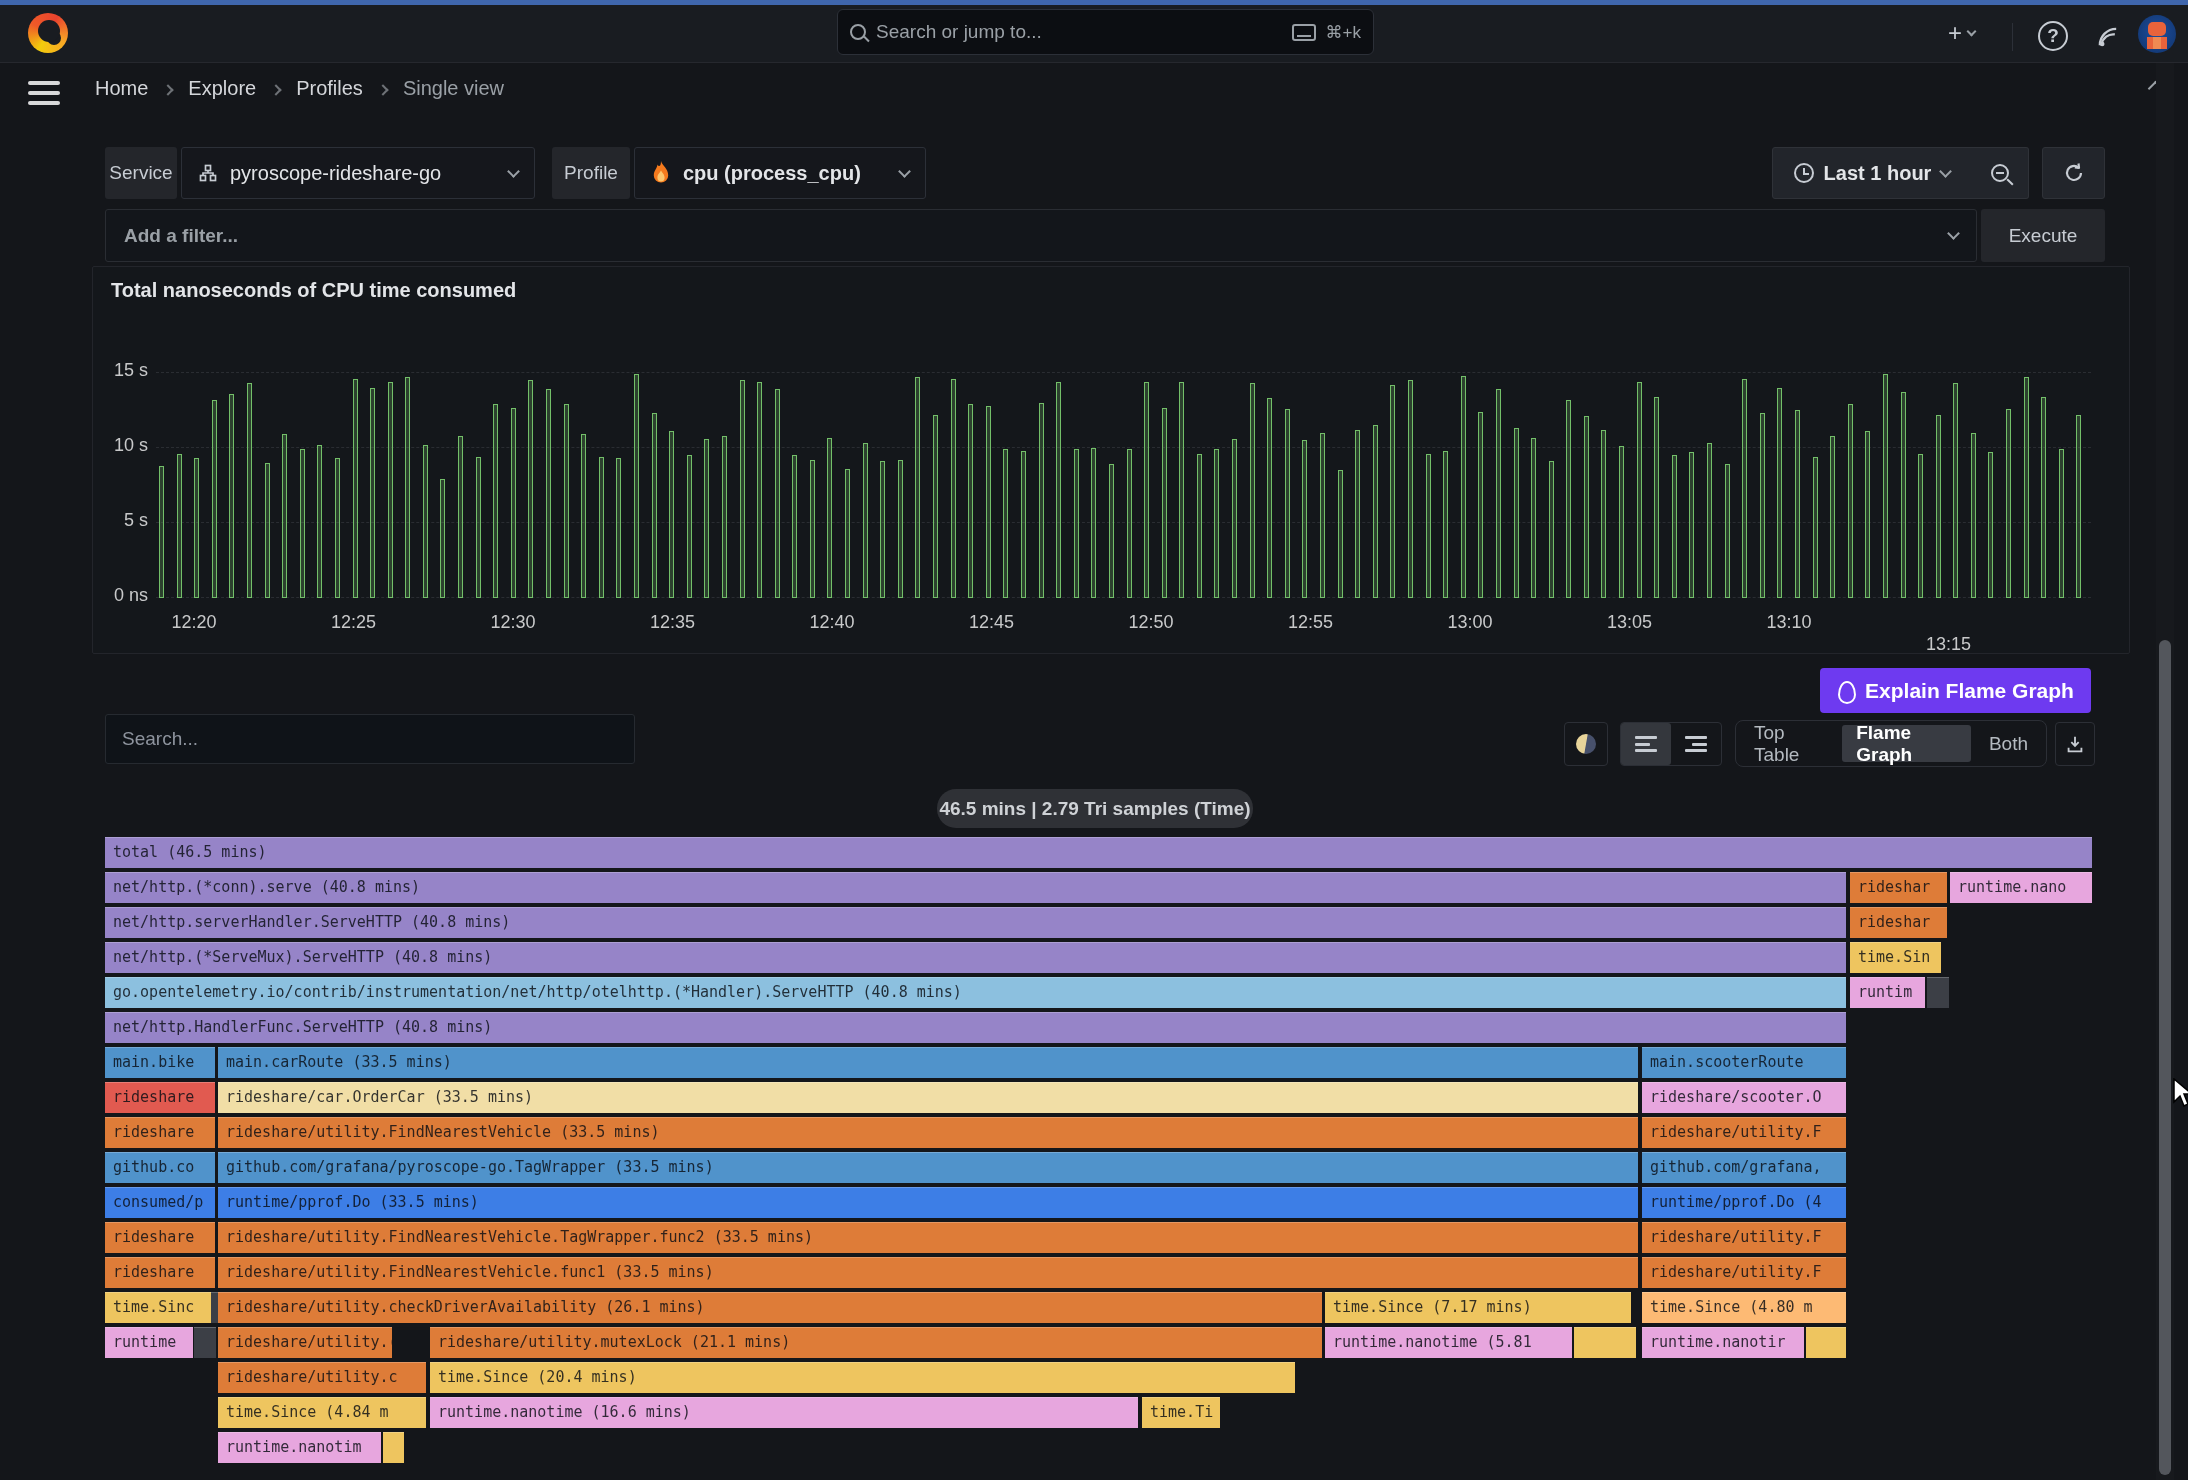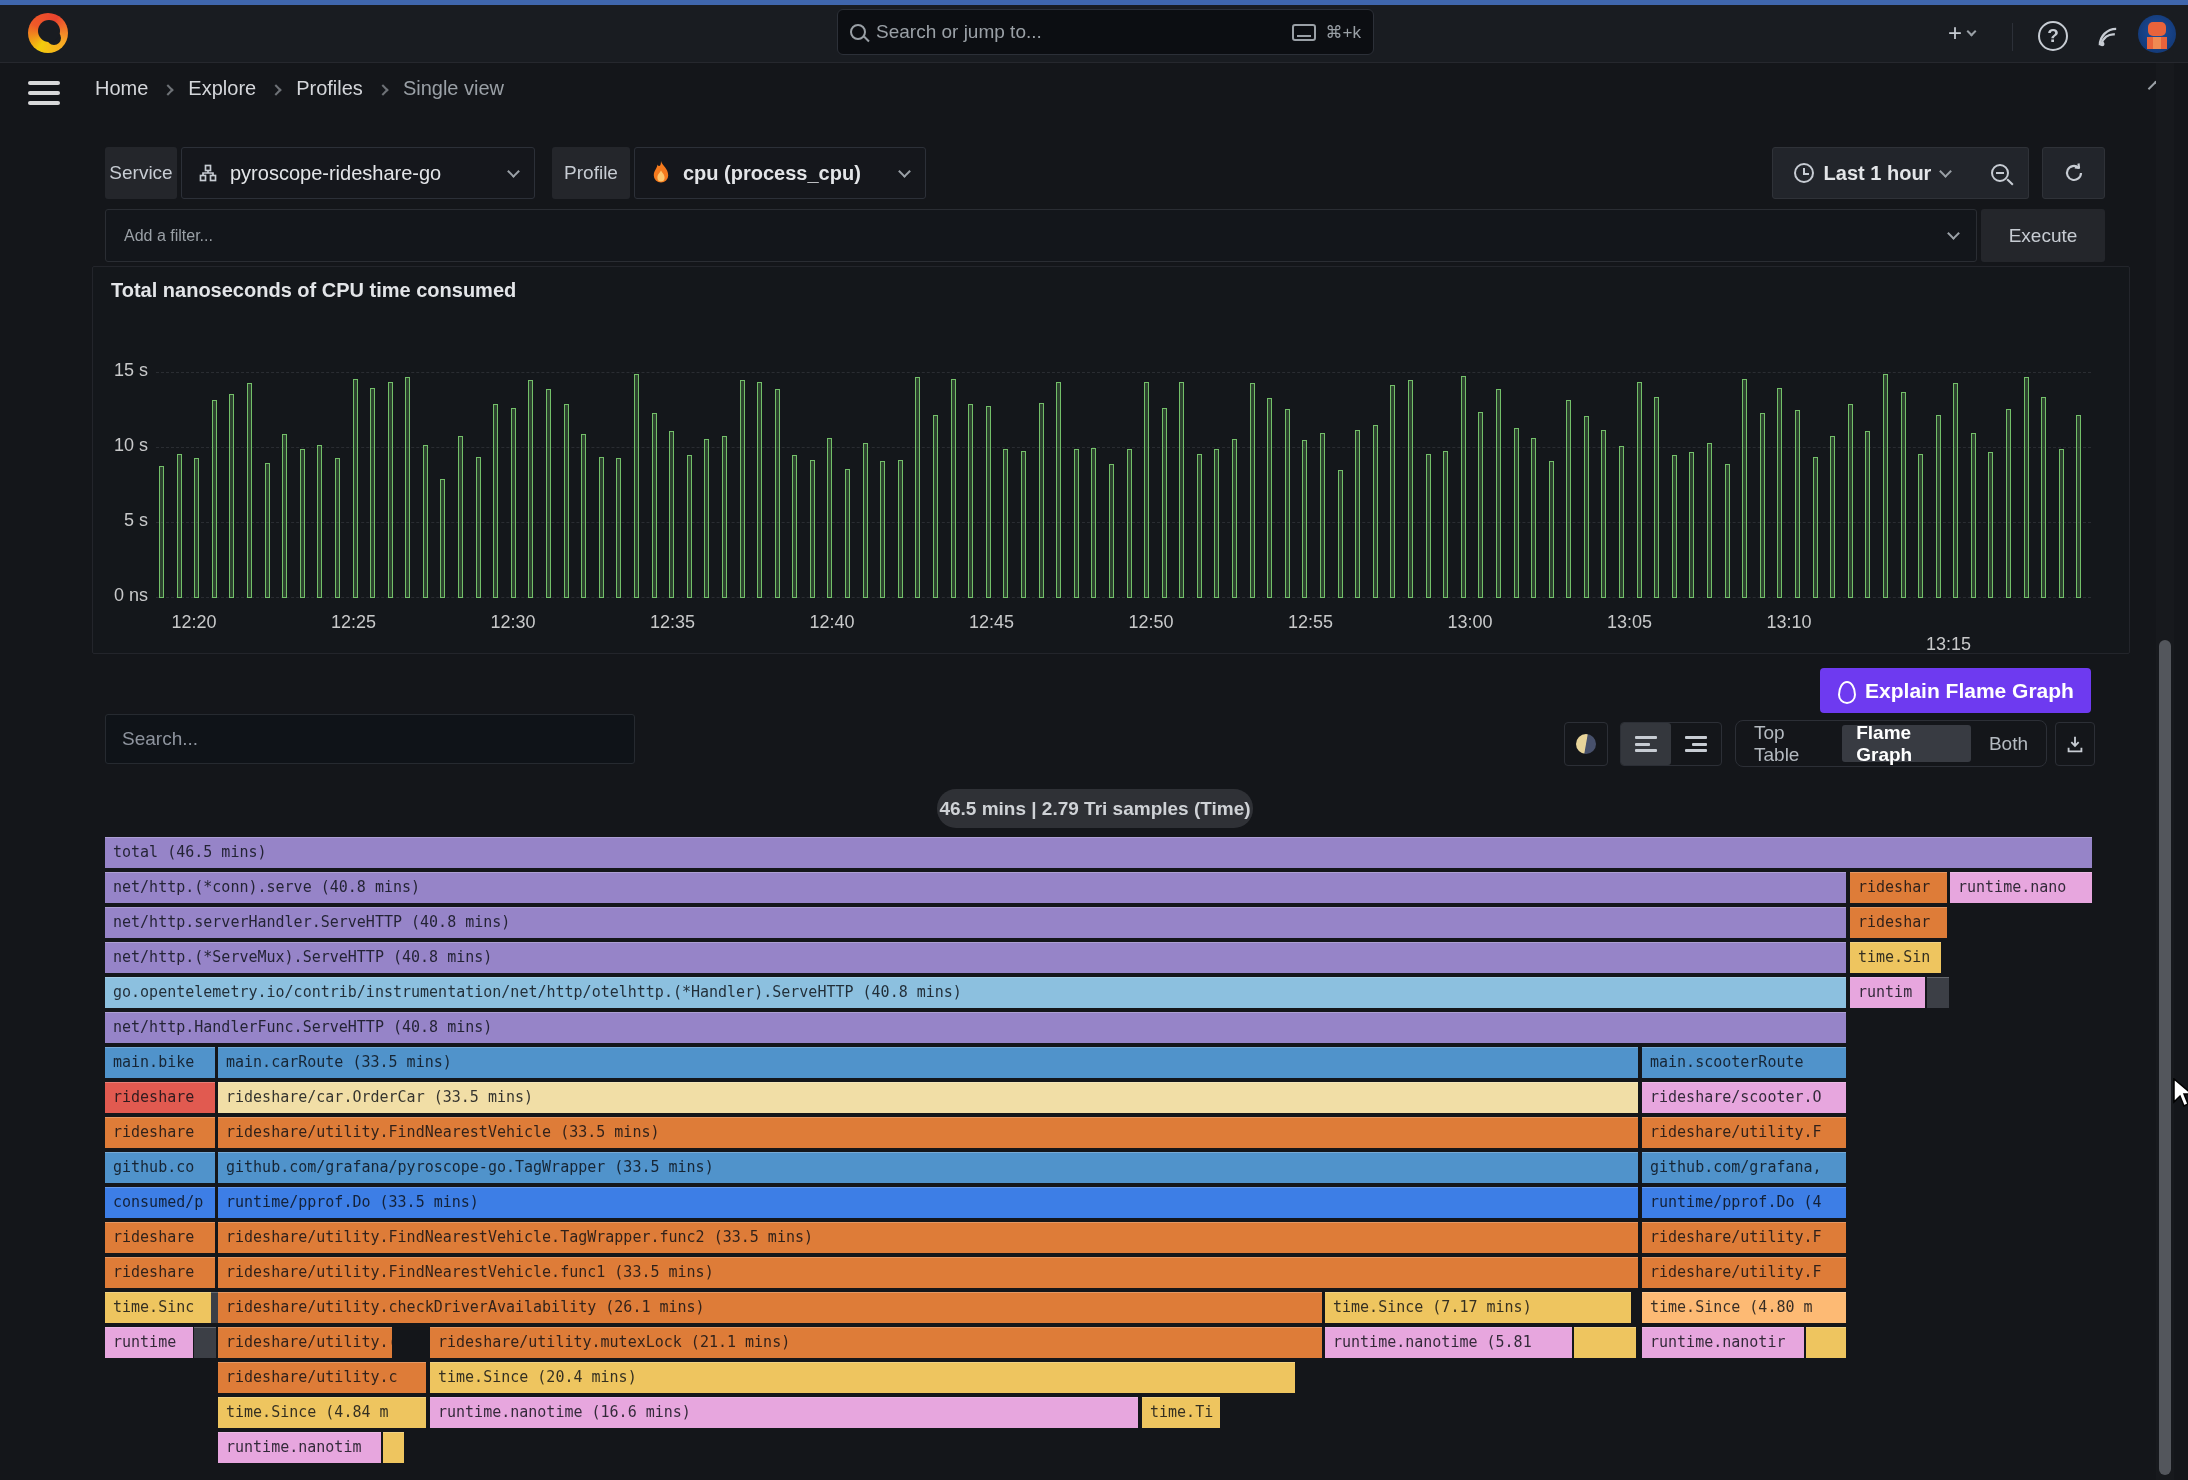--- a/index.html
+++ b/index.html
@@ -75,22 +75,22 @@
   .clock:after { content:""; position:absolute; left:7px; top:3px; width:2px; height:7px; background:#c7ccd3; }
   .clock:before { content:""; position:absolute; left:7px; top:8px; width:6px; height:2px; background:#c7ccd3; }
   .mag-minus { width:18px; height:18px; border:2px solid #c7ccd3; border-radius:50%; position:relative; }
   .mag-minus:before { content:""; position:absolute; left:3px; top:6px; width:8px; height:2px; background:#c7ccd3; }
   .mag-minus:after { content:""; position:absolute; width:8px; height:2px; background:#c7ccd3; transform:rotate(45deg);
     right:-7px; bottom:-3px; }
 
   
   #filter-input-wrap { left:105px; top:209px; width:1872px; height:53px; border:1px solid #2a2d33; border-radius:3px;
     background:#13161b; display:flex; align-items:center; padding:0 18px; }
-  #filter-input-wrap input { flex:1; background:transparent; border:none; outline:none; color:#d8d9da; font-size:16px;
-    font-family:"Liberation Sans", sans-serif; }
+  #filter-input-wrap input { flex:1; background:transparent; border:none; outline:none; color:#d8d9da; font-size:19px;
+    font-family:"Liberation Sans", sans-serif;font-weight:bold; }
   #filter-input-wrap input::placeholder { color:#9aa0a6; }
   #execute-btn { left:1981px; top:209px; width:124px; height:53px; background:#24262b; border-radius:3px;
     color:#c7ccd3; font-size:19px; display:flex; align-items:center; justify-content:center; }
 
   
   #chart-panel { left:92px; top:266px; width:2038px; height:388px; border:1px solid #23252b; border-radius:2px;
     background:#14171b; }
   #chart-title { left:18px; top:12px; font-size:20px; font-weight:bold; color:#e3e5e8; }
   #plot { left:63px; top:104px; width:1935px; height:227px; }
   .gridline { position:absolute; left:0; width:100%; height:0; border-top:1px dashed rgba(204,204,220,0.12); }

